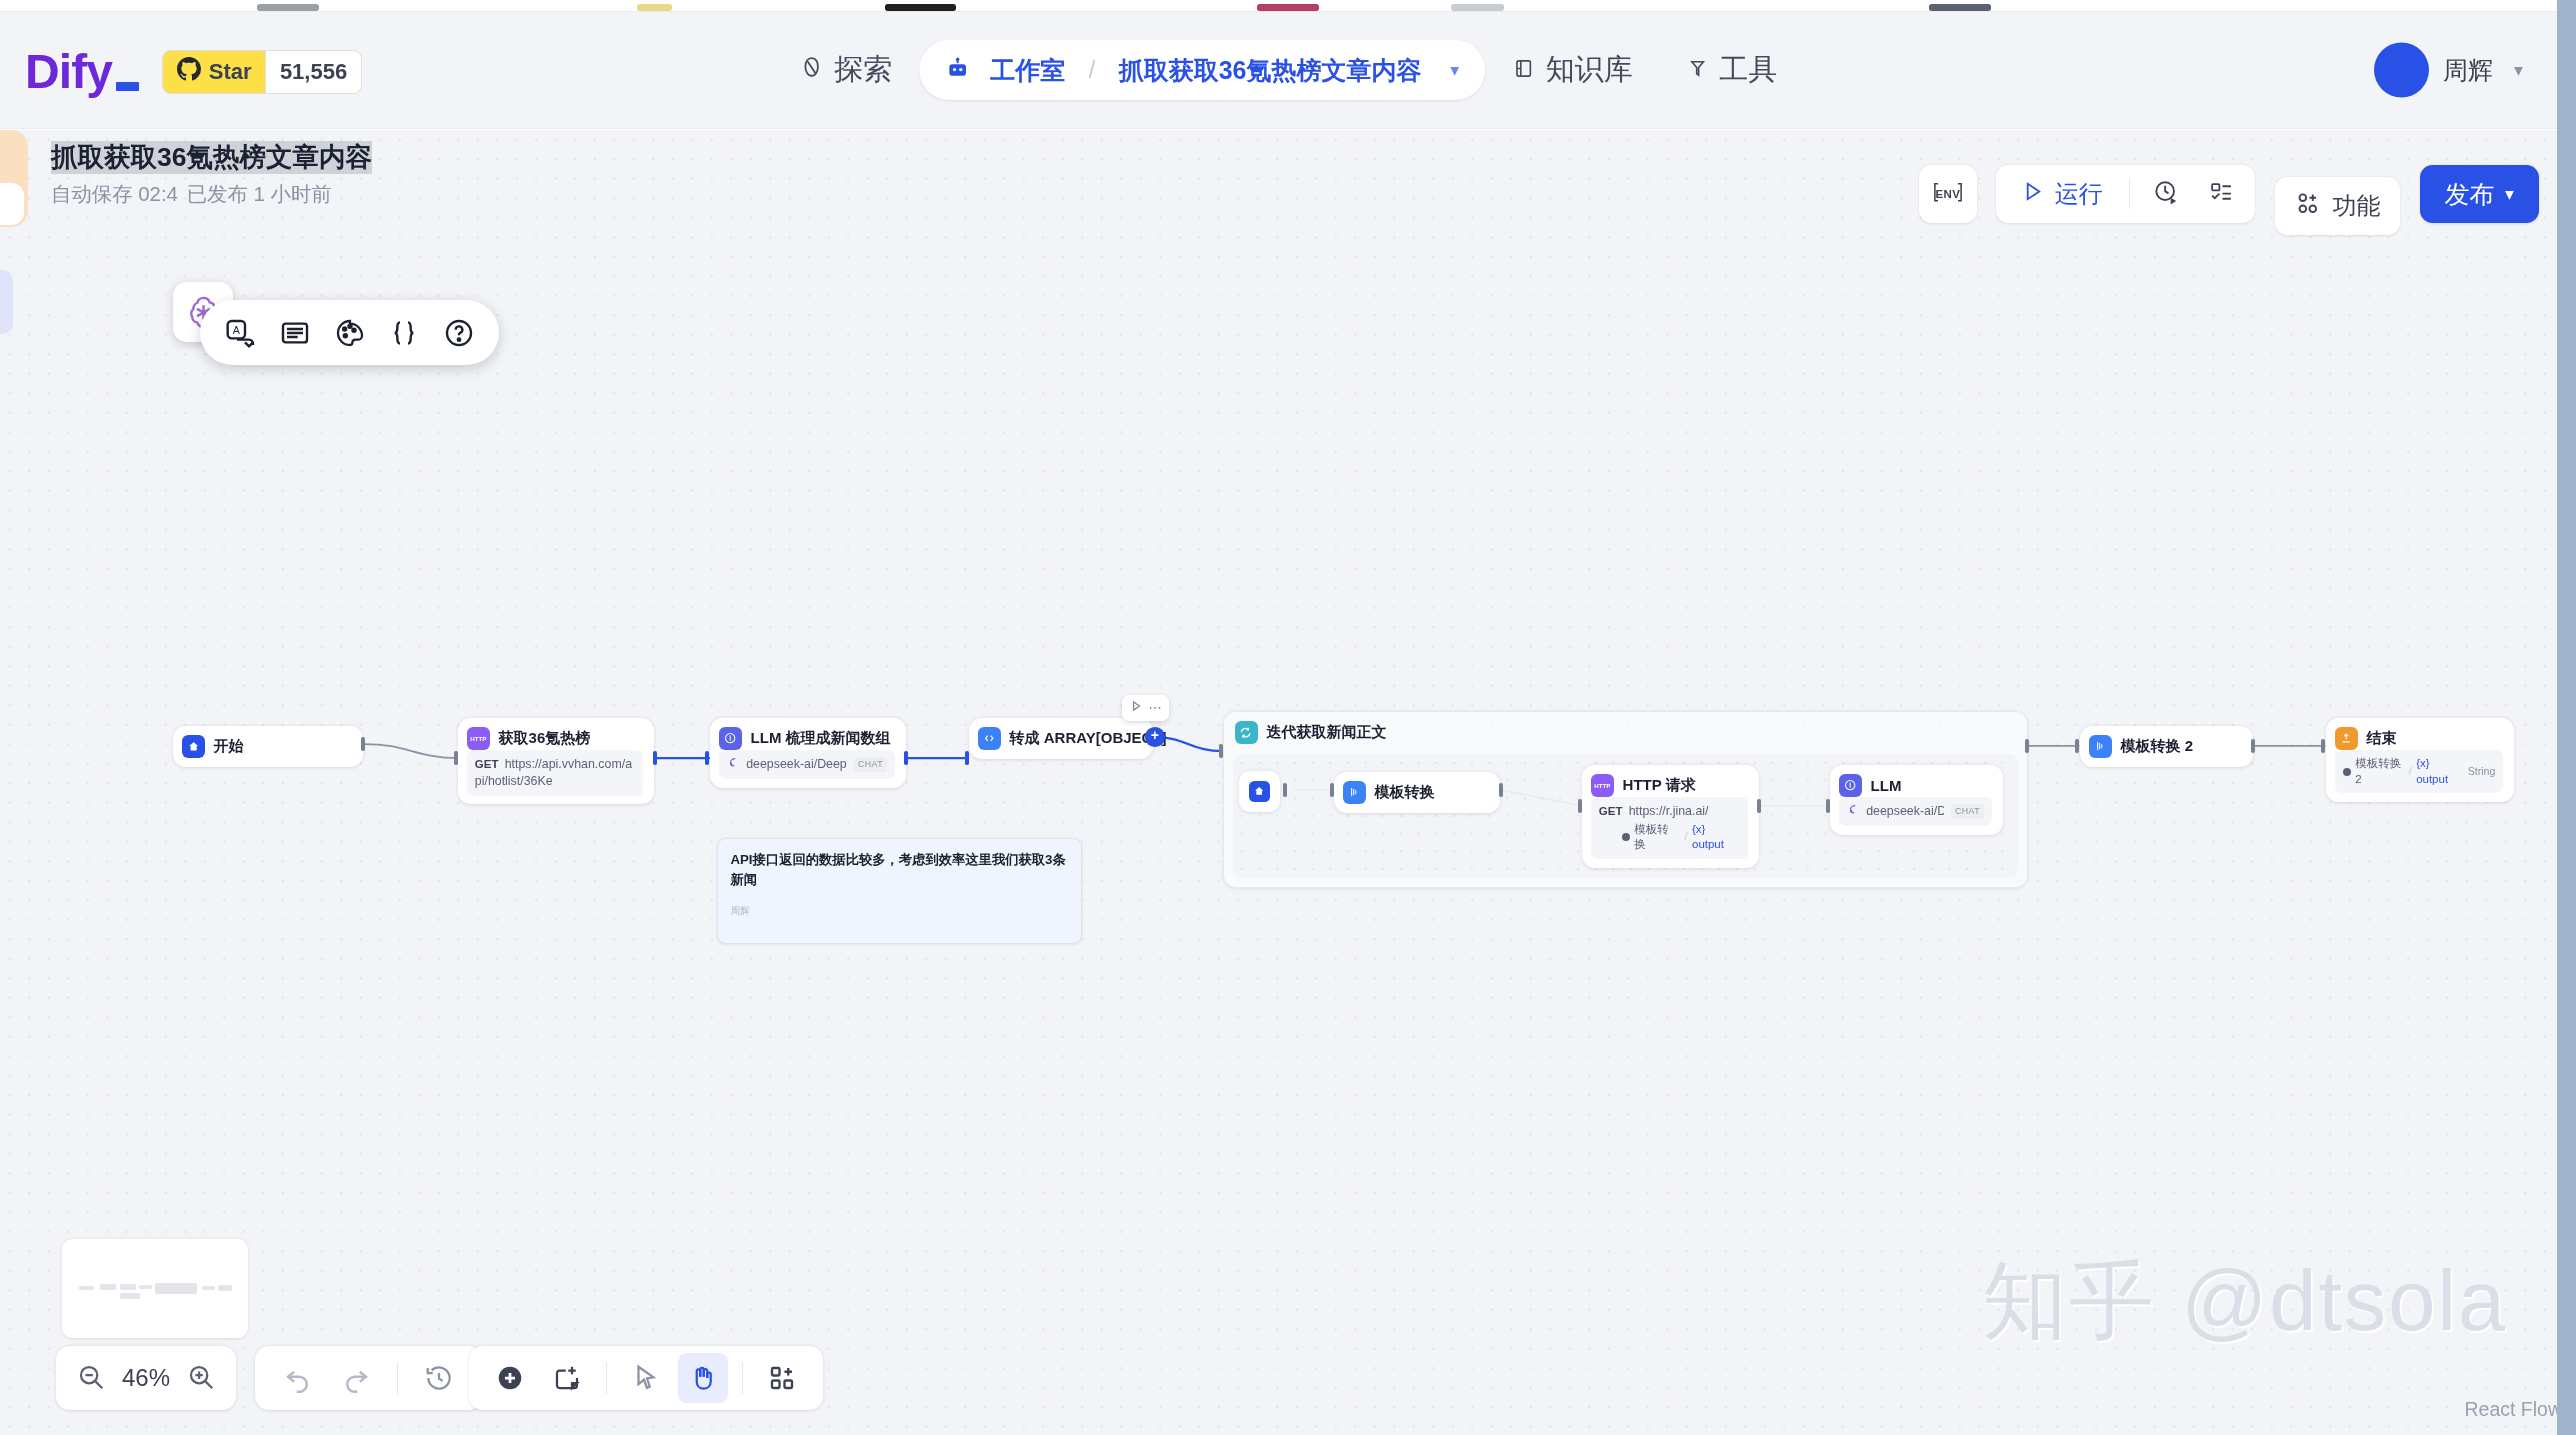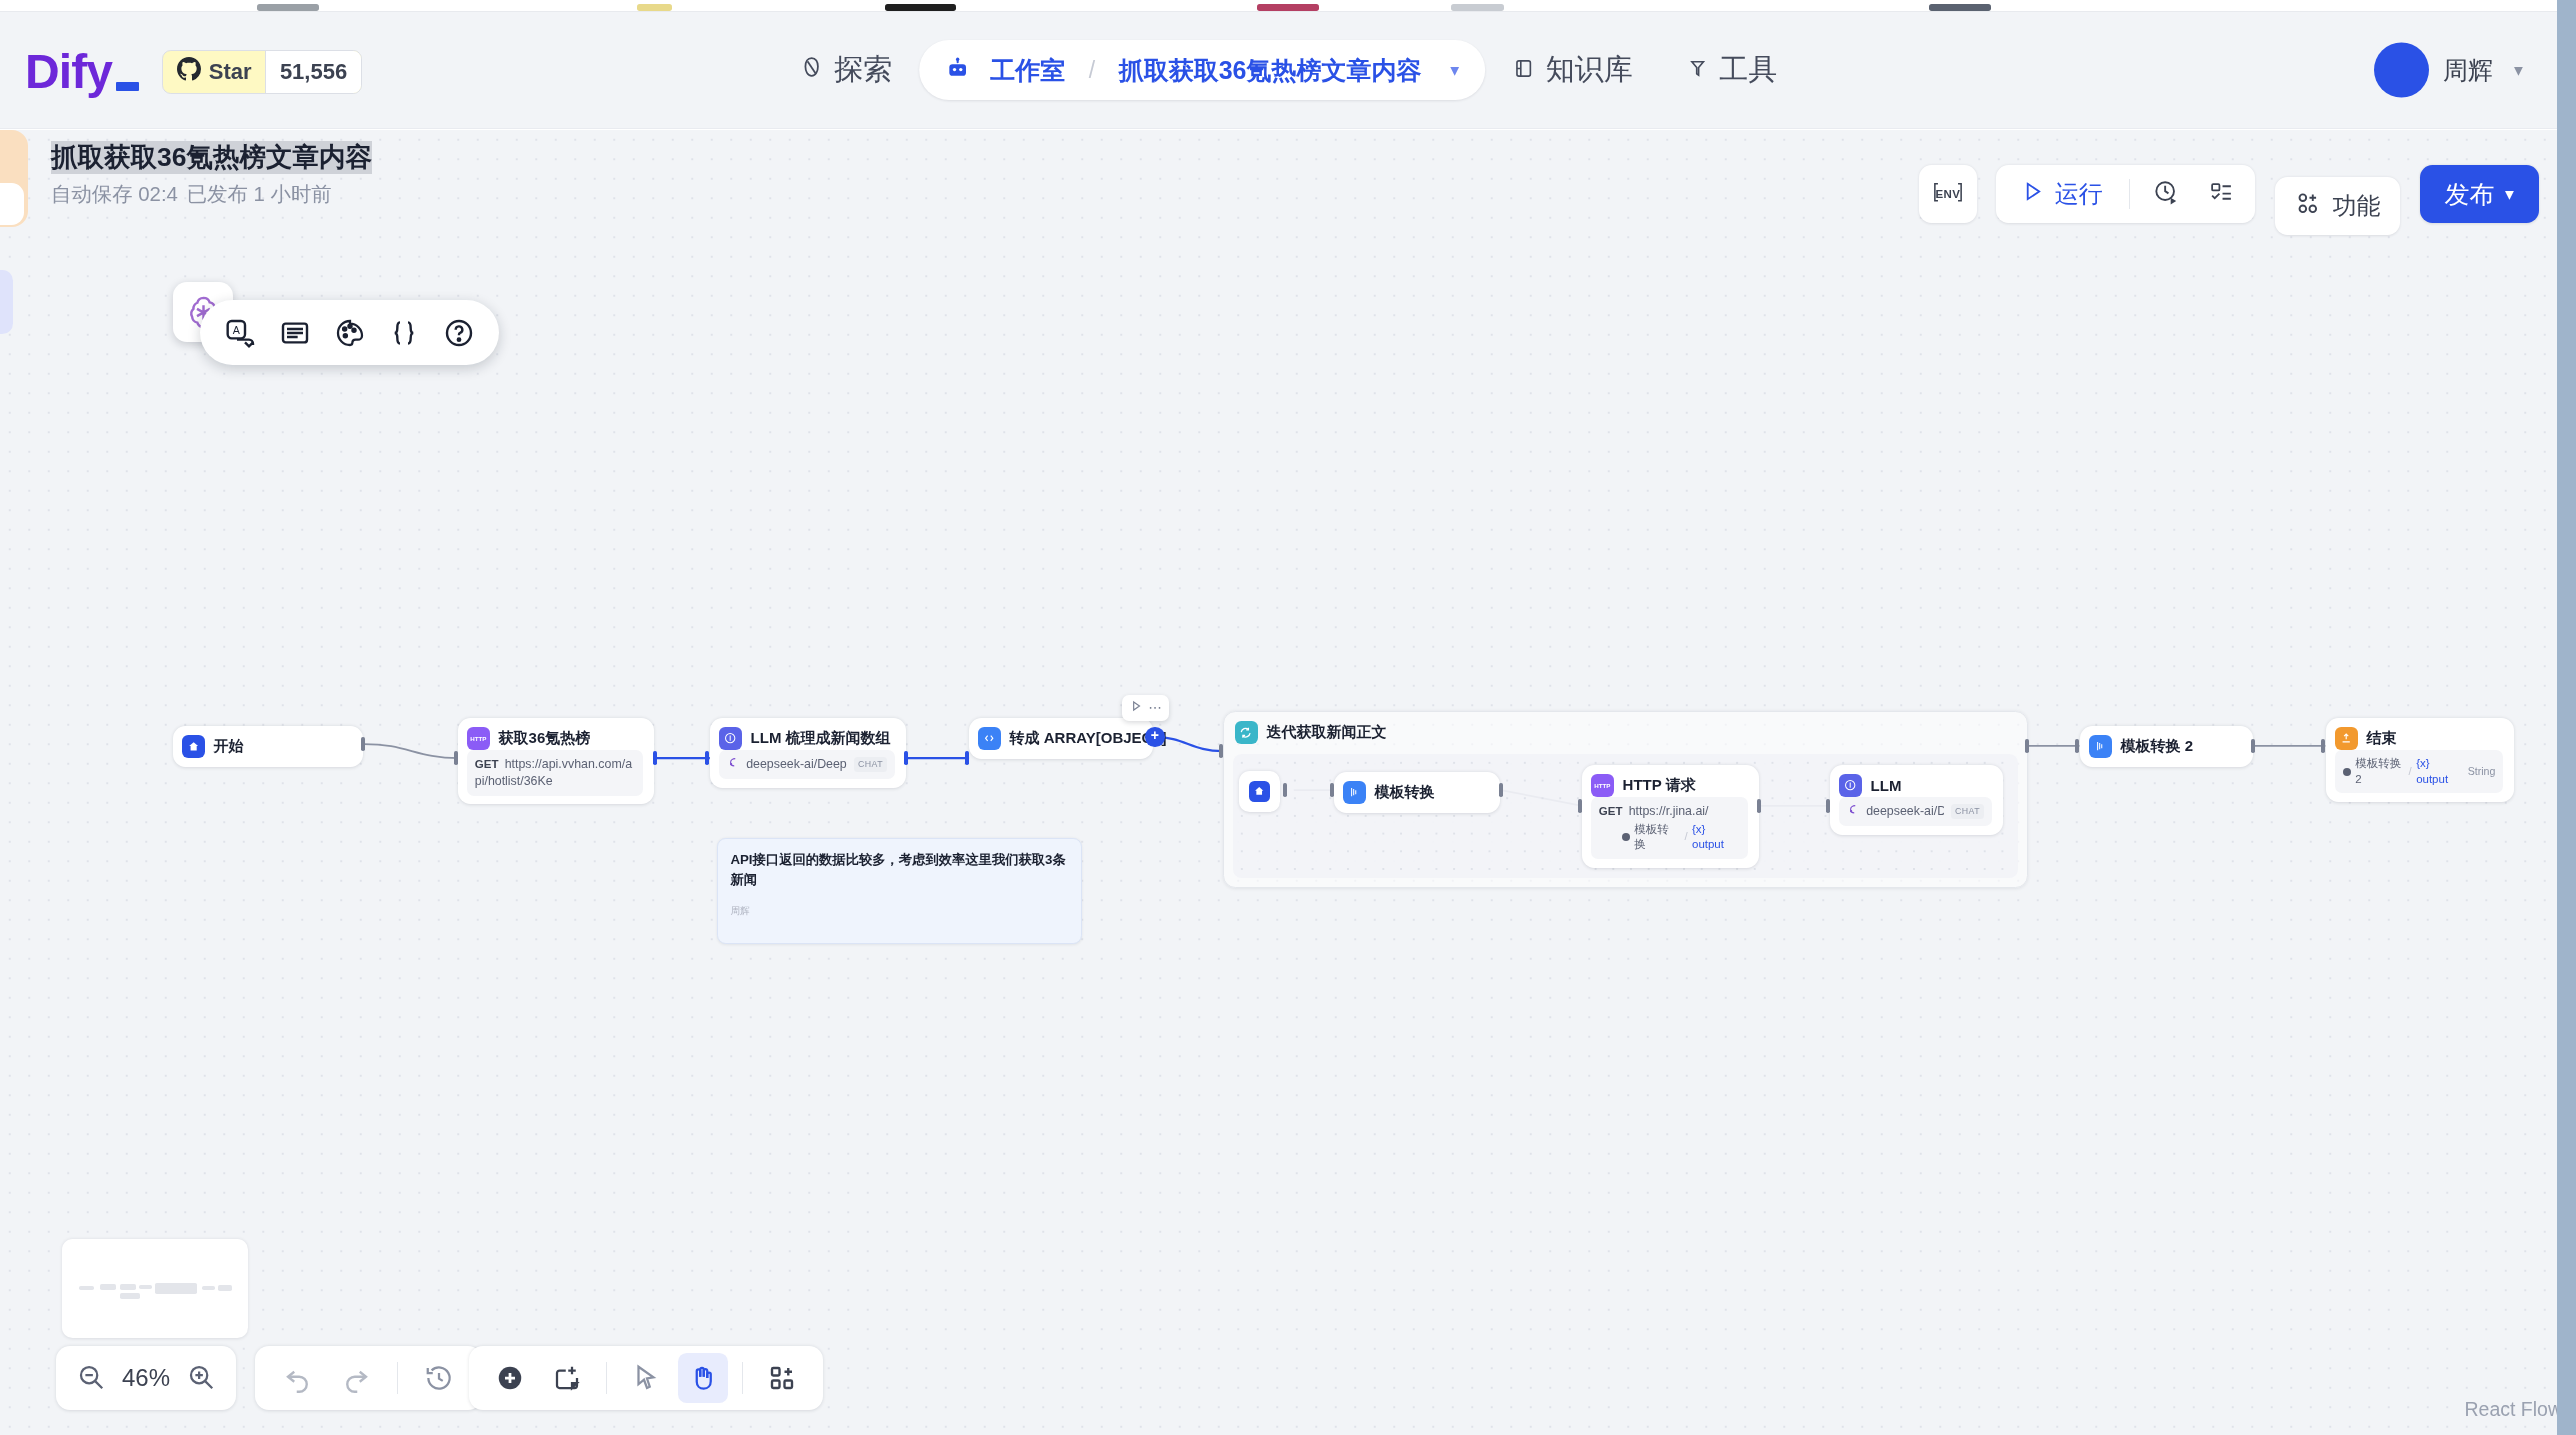--- a/index.html
+++ b/index.html
@@ -36,21 +36,21 @@
     font-size: 48px; font-weight: 700; letter-spacing: -0.9px; color: #6d28d9;
     font-family: "Liberation Sans", sans-serif; display: flex; align-items: flex-end;
   }
   .dify-logo .dash {
     display: inline-block; width: 23px; height: 9.7px; background: #2a51e6;
     margin-left: 4.4px; margin-bottom: 8px; border-radius: 0.9px;
   }
   .star-chip {
     display: flex; align-items: stretch; height: 44px;
     border: 0.9px solid #dcdfe6; border-radius: 8.8px; overflow: hidden;
-    background: #fef9c3;
+    background: #fde047;
   }
   .star-left {
     display: flex; align-items: center; gap: 8px; padding: 0 13.3px;
     font-size: 22px; color: #3c4251; font-weight: 600;
   }
   .star-right {
     display: flex; align-items: center; padding: 0 14px;
     background: #ffffff; border-left: 0.9px solid #dcdfe6;
     font-size: 22px; color: #3c4251; font-weight: 600;
   }
@@ -771,18 +771,19 @@
       <span class="tool-btn">
         <svg width="30" height="30" viewBox="0 0 24 24" fill="none" stroke="#3c4251" stroke-width="1.9">
             <rect x="4" y="4" width="6" height="6" rx="1"></rect>
             <rect x="4" y="14" width="6" height="6" rx="1"></rect>
             <rect x="14" y="14" width="6" height="6" rx="1"></rect>
             <path d="M17 4v6M14 7h6"></path>
           </svg>
       </span>
     </div>
 
+    <div class="watermark">知乎 @dtsola</div>
     <div class="reactflow-credit">React Flow</div>
   </div>
 
   <div class="right-strip"></div>
 </div>
 
 
 </body></html>

